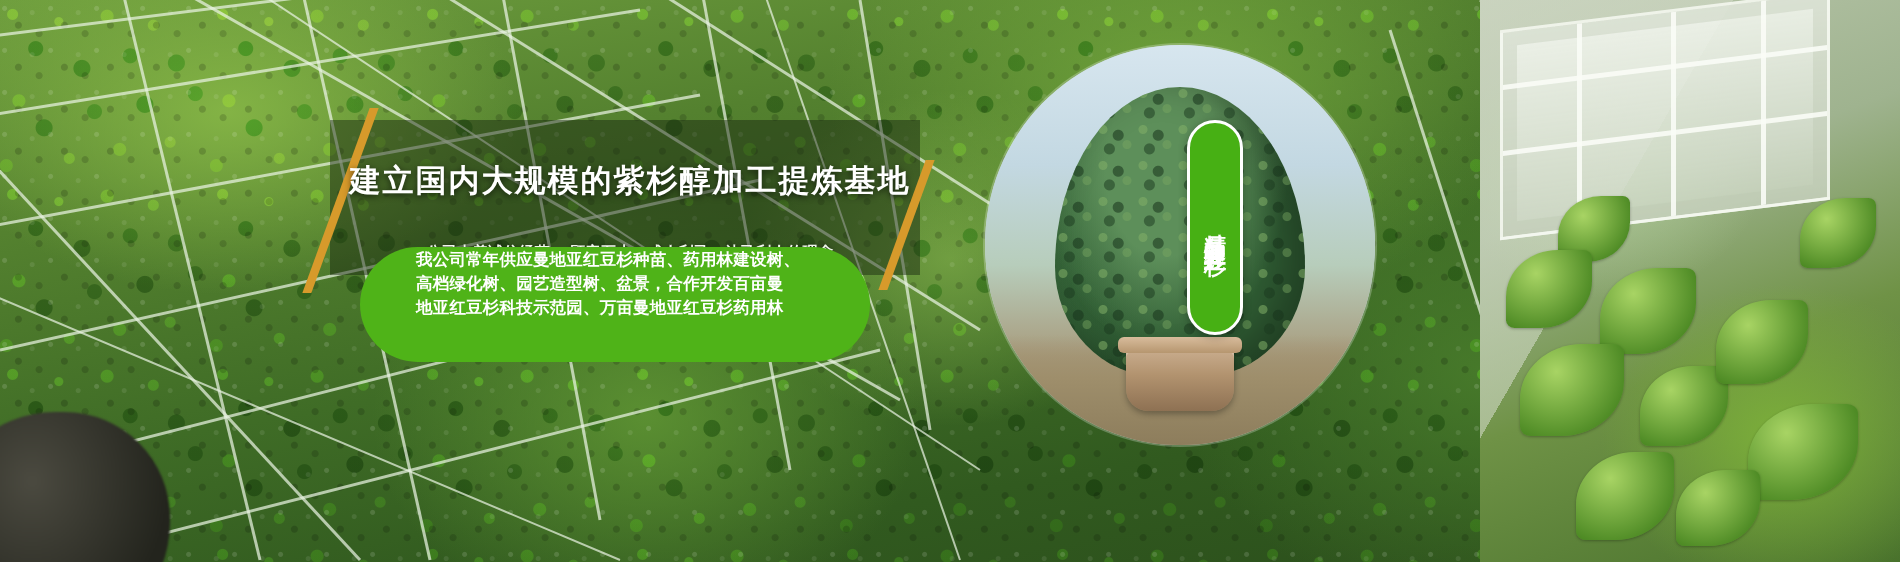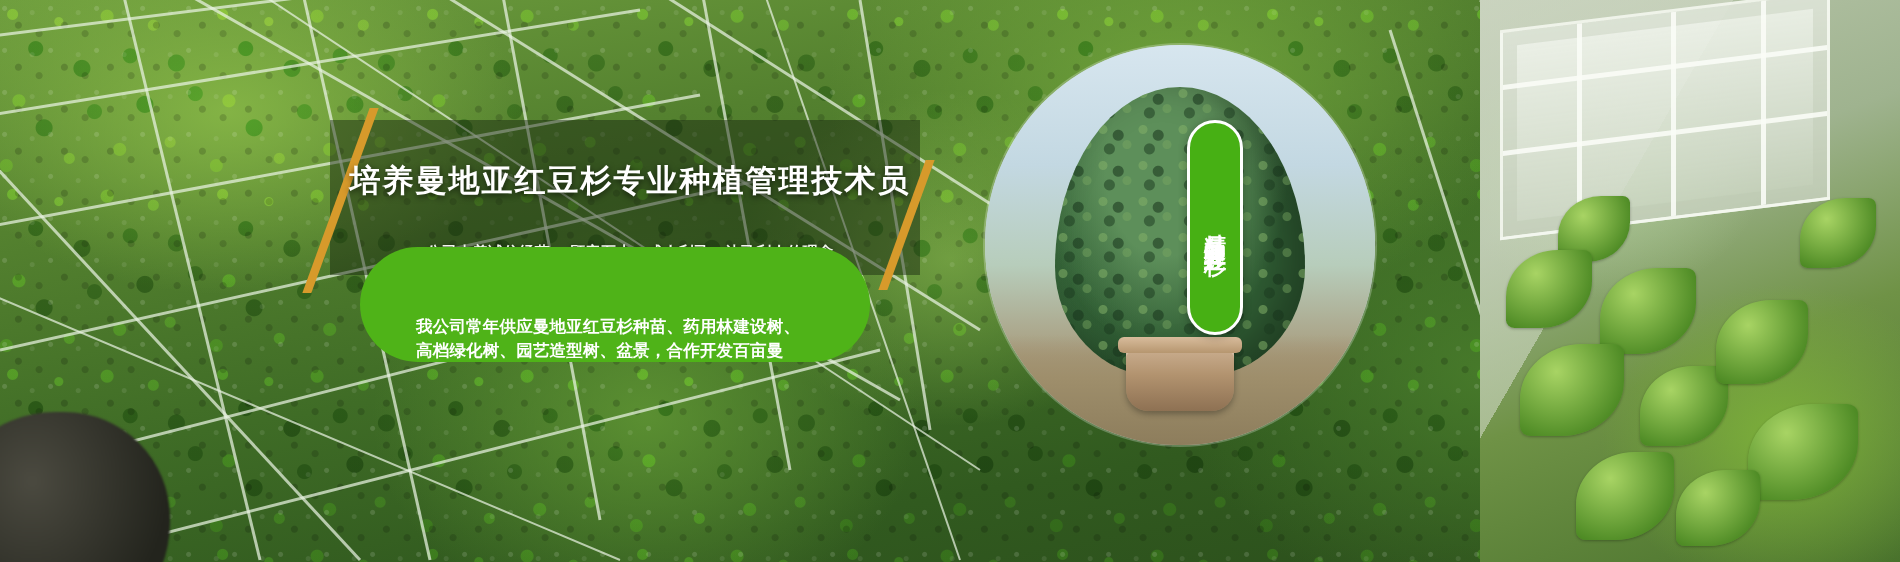--- a/index.html
+++ b/index.html
@@ -209,21 +209,21 @@
     text-shadow: 0 1px 4px rgba(0,0,0,.7);
     white-space:nowrap;
   }
 
   
   .green-box {
     position:absolute; left:360px; top:247px;
     width:510px; height:115px;
     border-radius: 58px;
     background:#4fb318;
-    display:flex; align-items:flex-end;
+    display:flex; align-items:flex-start;
   }
   .green-box ul { list-style:none; padding:0 0 0 56px; margin:0; }
   .green-box li {
     color:#ffffff;
     font-size:16.5px;
     font-weight:bold;
     line-height:24px;
     letter-spacing:.2px;
     white-space:nowrap;
   }
@@ -294,23 +294,24 @@
   </div>
 
   <div class="vlabel">
     <span>精品曼迪亚红豆杉</span>
   </div>
 
   <div class="head-panel"></div>
   <div class="slash left"></div>
   <div class="slash right"></div>
 
-  <div class="headline">培养曼地亚红豆杉专业种植管理技术员</div>
+  <div class="headline">建立国内大规模的紫杉醇加工提炼基地</div>
   <div class="subline">公司本着诚信经营、 顾客至上、成人利己、达己利人的理念</div>
 
   <div class="green-box">
     <ul>
       <li>我公司常年供应曼地亚红豆杉种苗、药用林建设树、</li>
       <li>高档绿化树、园艺造型树、盆景，合作开发百亩曼</li>
+      <li>地亚红豆杉科技示范园、万亩曼地亚红豆杉药用林</li>
     </ul>
   </div>
 
 </div>
 
 </body></html>

